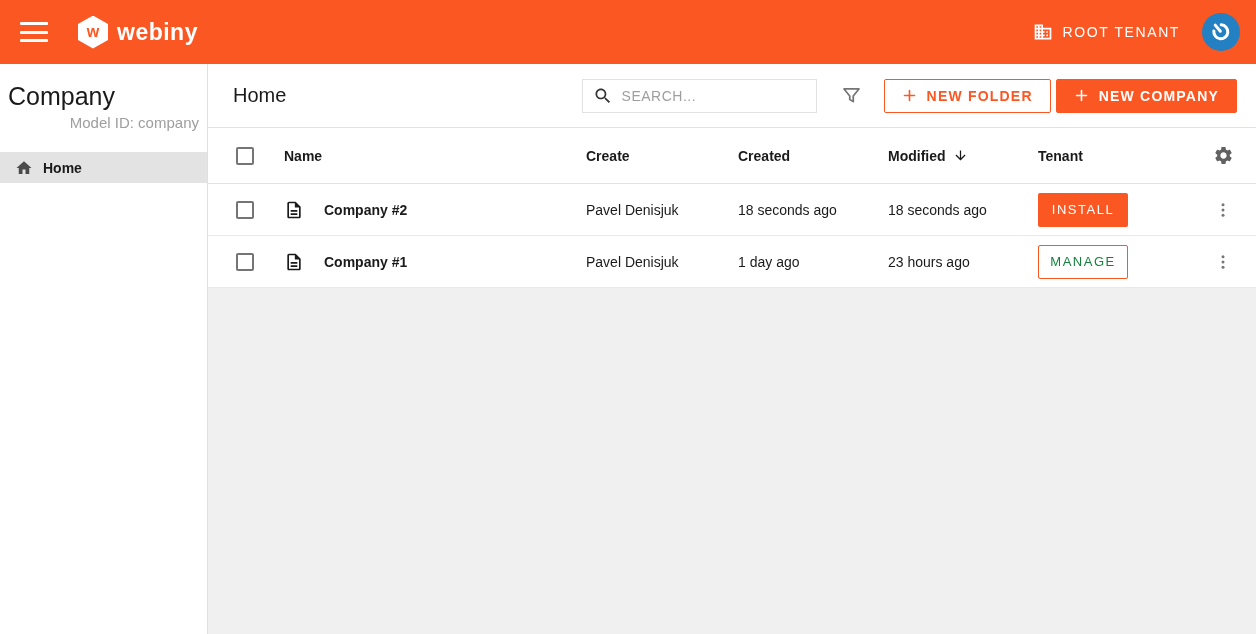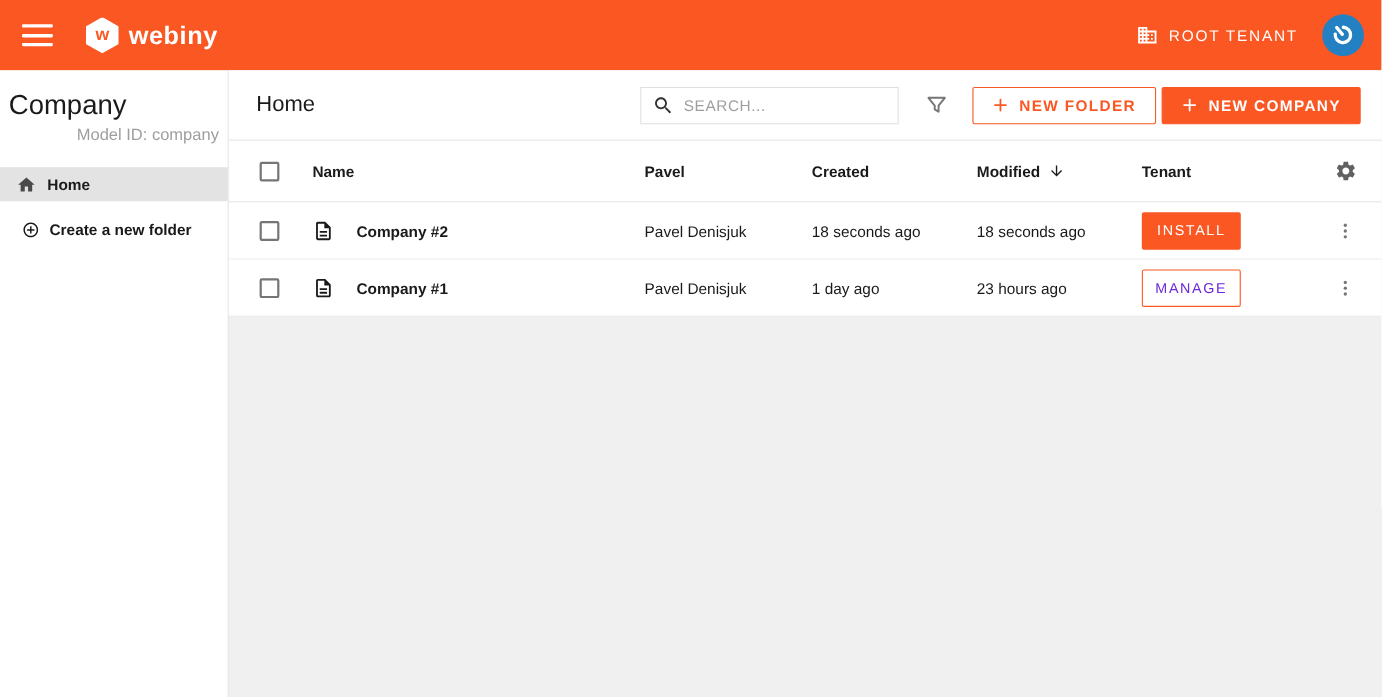--- a/index.html
+++ b/index.html
@@ -60,21 +60,21 @@
   .trow  { height:52px; border-bottom:1px solid #e9e9e9; font-size:14px; }
   .cb { width:18px; height:18px; border:2px solid #757575; border-radius:2px;
         background:#fff; margin-left:28px; cursor:pointer; }
   .name-cell { display:flex; align-items:center; gap:20px; font-weight:700; }
   .sort-col { display:flex; align-items:center; gap:7px;text-align:center; }
   .icon-col { display:flex; justify-content:center; }
   .action-btn { width:90px; height:34px; border-radius:2px; font-size:13px;
                 letter-spacing:1.5px; display:flex; align-items:center;
                 justify-content:center; cursor:pointer; }
   .action-btn.filled   { background:#fa5723; color:#fff; border:none; }
-  .action-btn.outlined { background:#fff; color:#6d28d9; border:1px solid #fa5723; }
+  .action-btn.outlined { background:#fff; color:#15803d; border:1px solid #fa5723; }
   .kebab { cursor:pointer; display:flex; }
 </style>
 </head>
 <body>
 
 <header class="topbar">
   <div class="hamburger">
     <span></span>
       <span></span>
       <span></span>
@@ -103,26 +103,20 @@
 
   <aside class="sidebar">
     <div class="side-title">Company</div>
     <div class="model-id">Model ID: company</div>
     <div class="side-item selected">
       <svg width="18" height="18" viewBox="0 0 24 24" fill="#4a4a4a">
           <path d="M10 20v-6h4v6h5v-8h3L12 3 2 12h3v8z"></path>
         </svg>
       <span>Home</span>
     </div>
-    <div class="side-item create">
-      <svg width="16" height="16" viewBox="0 0 24 24" fill="#1a1a1a">
-          <path d="M13 7h-2v4H7v2h4v4h2v-4h4v-2h-4V7zm-1-5C6.48 2 2 6.48 2 12s4.48 10 10 10 10-4.48 10-10S17.52 2 12 2zm0 18c-4.41 0-8-3.59-8-8s3.59-8 8-8 8 3.59 8 8-3.59 8-8 8z"></path>
-        </svg>
-      <span>Create a new folder</span>
-    </div>
   </aside>
 
   <main>
 
     <div class="main-header">
       <div class="main-title">Home</div>
       <div class="header-tools">
         <div class="searchbox">
           <svg width="20" height="20" viewBox="0 0 24 24" fill="#333">
               <path d="M15.5 14h-.79l-.28-.27C15.41 12.59 16 11.11 16 9.5 16 5.91 13.09 3 9.5 3S3 5.91 3 9.5 5.91 16 9.5 16c1.61 0 3.09-.59 4.23-1.57l.27.28v.79l5 4.99L20.49 19l-4.99-5zm-6 0C7.01 14 5 11.99 5 9.5S7.01 5 9.5 5 14 7.01 14 9.5 11.99 14 9.5 14z"></path>
@@ -147,21 +141,21 @@
           <span>NEW COMPANY</span>
         </button>
       </div>
     </div>
 
     <div class="grid thead">
       <div>
           <div class="cb"></div>
         </div>
       <div>Name</div>
-      <div>Pavel</div>
+      <div>Create</div>
       <div>Created</div>
       <div class="sort-col">
         <span>Modified</span>
         <svg width="15" height="15" viewBox="0 0 24 24" fill="#1a1a1a">
             <path d="M20 12l-1.41-1.41L13 16.17V4h-2v12.17l-5.58-5.59L4 12l8 8 8-8z"></path>
           </svg>
       </div>
       <div>Tenant</div>
       <div class="icon-col">
         <svg class="kebab" width="21" height="21" viewBox="0 0 24 24" fill="#616161">

